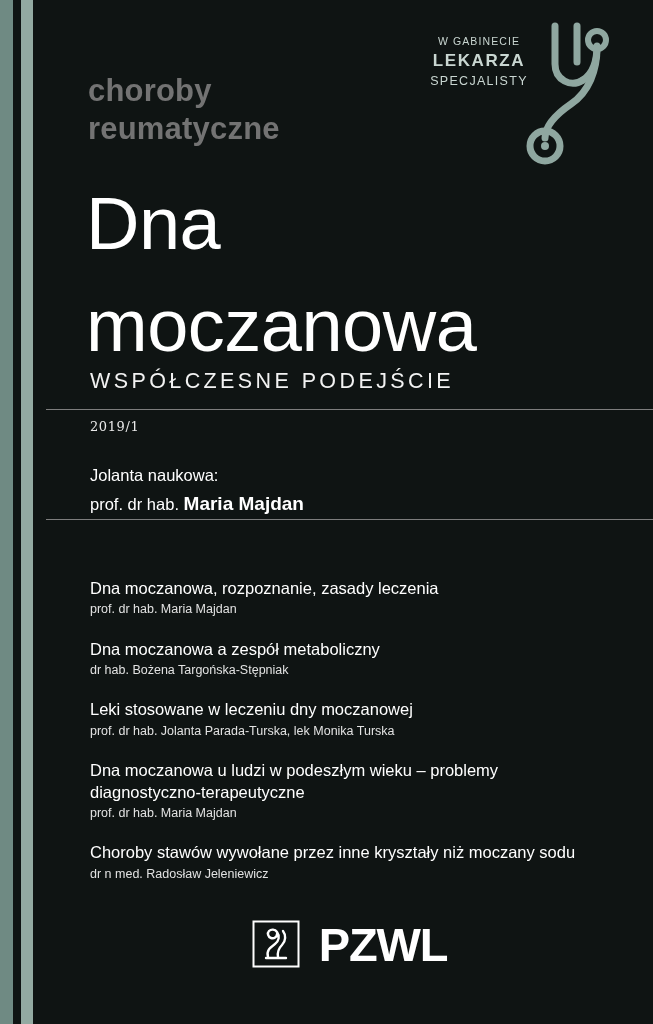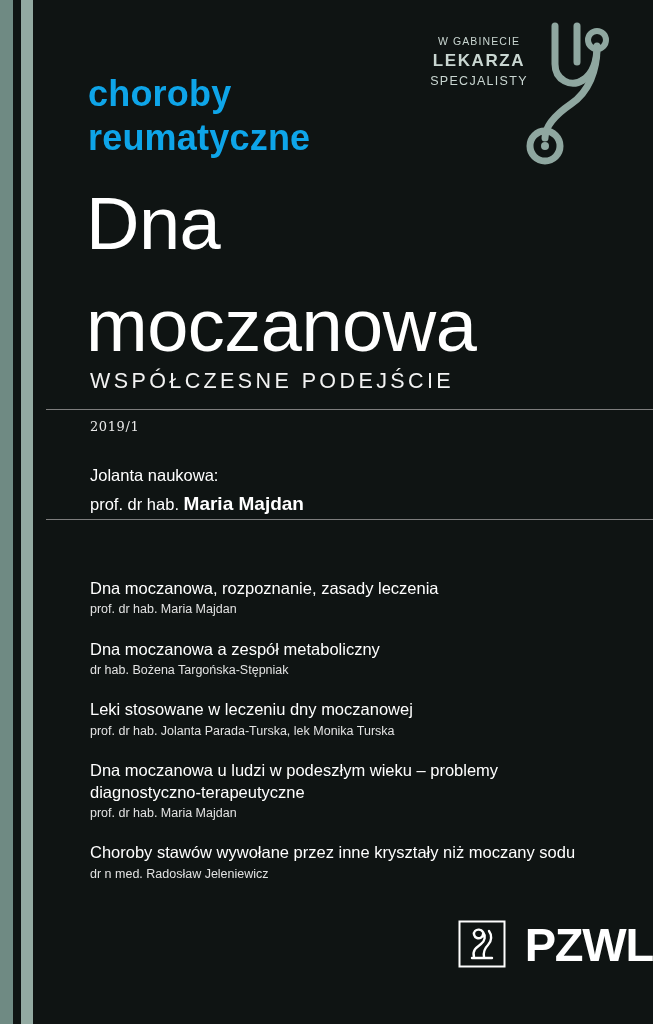--- a/index.html
+++ b/index.html
@@ -53,22 +53,22 @@
   .badge .bl1 { font-size: 10.5px; }
   .badge .bl2 { font-size: 17px; font-weight: bold; letter-spacing: 1.6px; }
   .badge .bl3 { font-size: 12.5px; letter-spacing: 1.3px; }
   .badge svg { position: absolute; right: 2px; top: 0; }
 
   
   .series {
     position: absolute;
     left: 42px;
     top: 72px;
-    color: #0ea5e9;
-    font-size: 36px;
+    color: #737373;
+    font-size: 31px;
     font-weight: bold;
     line-height: 1.22;
     letter-spacing: 0.2px;
   }
 
   
   .maintitle {
     position: absolute;
     left: 40px;
     top: 185px;
@@ -137,21 +137,21 @@
     margin-top: 2px;
     line-height: 1.3;
   }
 
   
   .logo {
     position: absolute;
     left: 0; right: 0;
     bottom: 56px;
     display: flex;
-    justify-content: flex-end;
+    justify-content: center;
     align-items: center;
     gap: 19px;
   }
   .logo .mark { width: 48px; height: 48px; }
   .logo .word {
     color: #ffffff;
     font-size: 47px;
     font-weight: bold;
     letter-spacing: -1.2px;
     line-height: 1;

